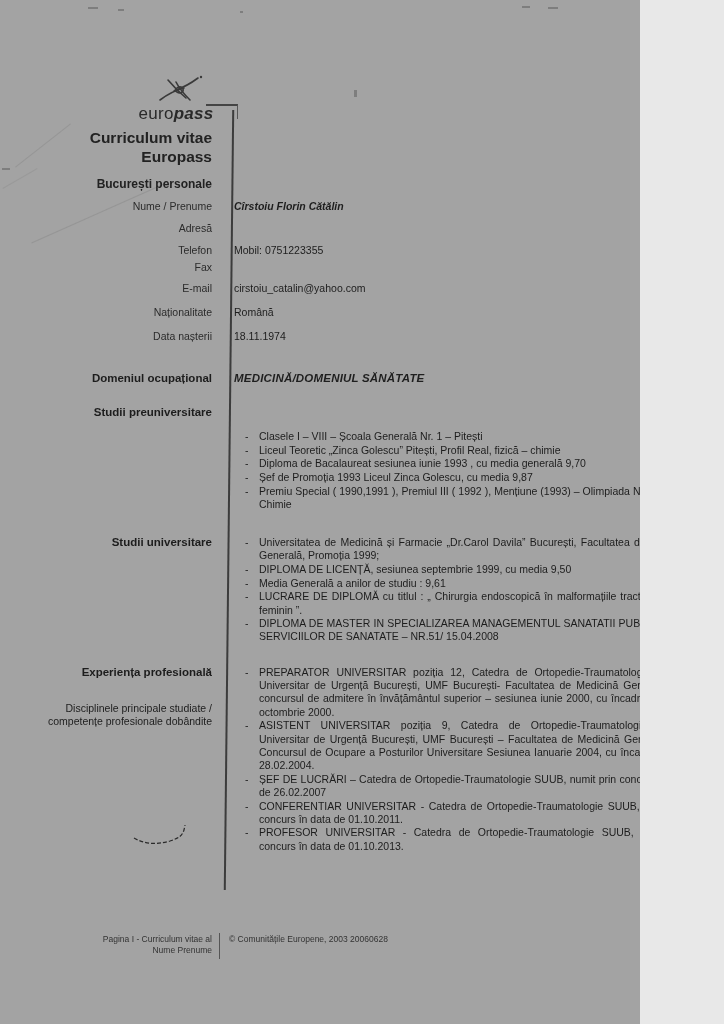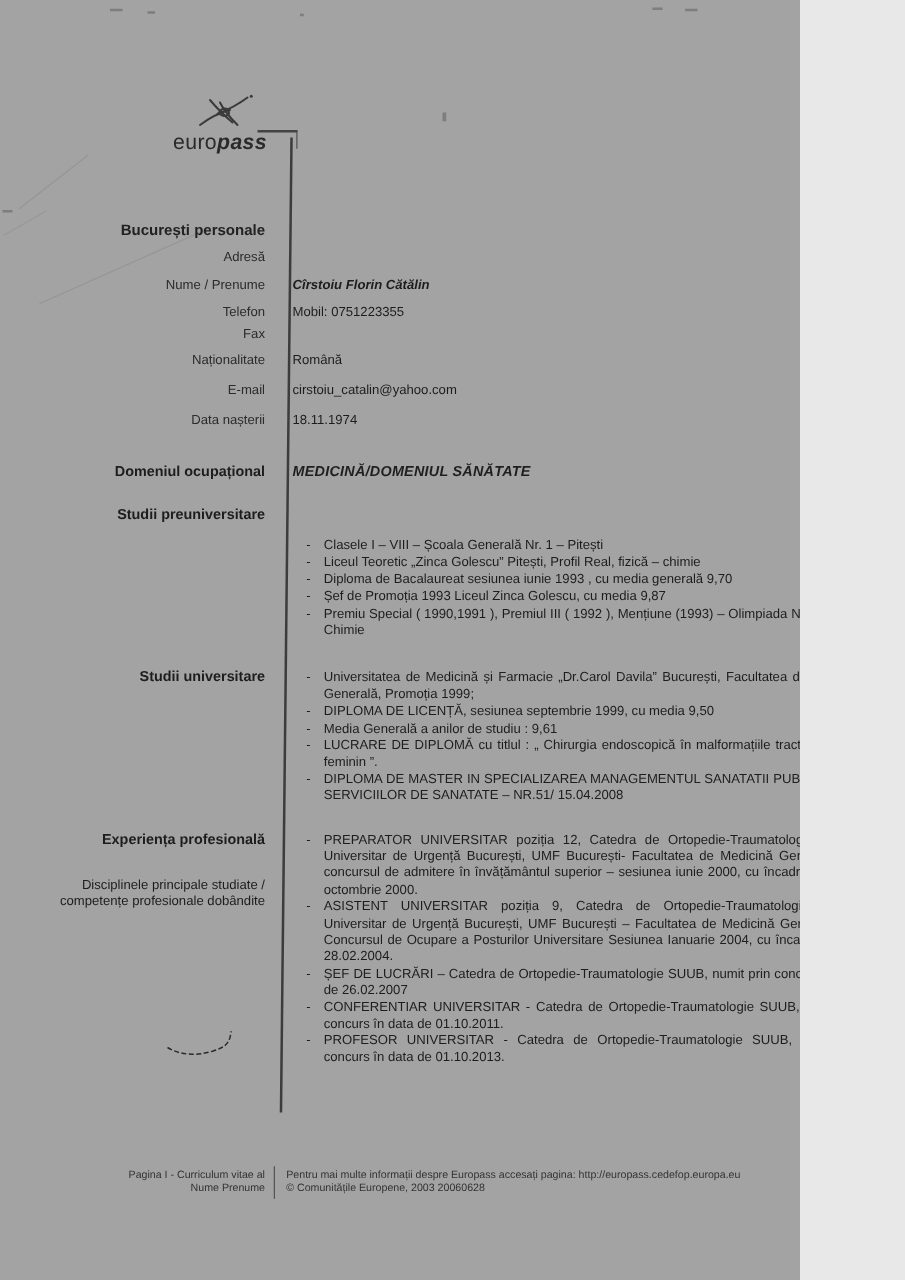--- a/index.html
+++ b/index.html
@@ -97,47 +97,51 @@
         <path d="M22,6 C27,12 33,18 40,24"></path>
         <path d="M44,26 C38,20 33,14 30,8"></path>
         <path d="M30,15 c2,-3 6,-3 7,0 c1,3 -3,5 -6,3 c-2,-1 -2,-2 -1,-3"></path>
       </g>
       <circle cx="55" cy="3" r="1.2" fill="#3a3a3a"></circle>
     </svg>
     <div class="logotext"><span>euro</span><span class="pass">pass</span></div>
   </div>
   <div class="logo-bracket"></div>
 
+  <div class="title leftcol">
+    <div>Curriculum vitae</div>
+    <div>Europass</div>
+  </div>
 
   <div class="info-label leftcol">București personale</div>
 
   <div class="rows">
+    <div class="prow">
+      <div class="lbl leftcol">Nume / Prenume</div>
+      <div class="val val-name">Cîrstoiu Florin Cătălin</div>
+    </div>
     <div class="prow">
       <div class="lbl leftcol">Adresă</div>
       <div class="val"></div>
     </div>
     <div class="prow">
-      <div class="lbl leftcol">Nume / Prenume</div>
-      <div class="val val-name">Cîrstoiu Florin Cătălin</div>
-    </div>
-    <div class="prow">
       <div class="lbl leftcol">Telefon</div>
       <div class="val">Mobil: 0751223355</div>
     </div>
     <div class="prow">
       <div class="lbl leftcol">Fax</div>
       <div class="val"></div>
     </div>
     <div class="prow">
+      <div class="lbl leftcol">E-mail</div>
+      <div class="val">cirstoiu_catalin@yahoo.com</div>
+    </div>
+    <div class="prow">
       <div class="lbl leftcol">Naționalitate</div>
       <div class="val">Română</div>
-    </div>
-    <div class="prow">
-      <div class="lbl leftcol">E-mail</div>
-      <div class="val">cirstoiu_catalin@yahoo.com</div>
     </div>
     <div class="prow">
       <div class="lbl leftcol">Data nașterii</div>
       <div class="val">18.11.1974</div>
     </div>
   </div>
 
   <div class="occ">
     <div class="lbl leftcol">Domeniul ocupațional</div>
     <div class="val">MEDICINĂ/DOMENIUL SĂNĂTATE</div>
@@ -217,17 +221,16 @@
         <span class="d">-</span>
         <span class="t">PROFESOR UNIVERSITAR - Catedra de Ortopedie-Traumatologie SUUB, numit prin concurs în data de 01.10.2013.</span>
       </div>
   </div>
 
   <div class="footer-left">
     <div>Pagina I - Curriculum vitae al</div>
     <div>Nume Prenume</div>
   </div>
   <div class="footer-right">
-    <div>Pentru mai multe informații despre Europass accesați pagina: http://europass.cedefop.europa.eu</div>
     <div>© Comunitățile Europene, 2003   20060628</div>
   </div>
 
 </div>
 
 </body></html>

